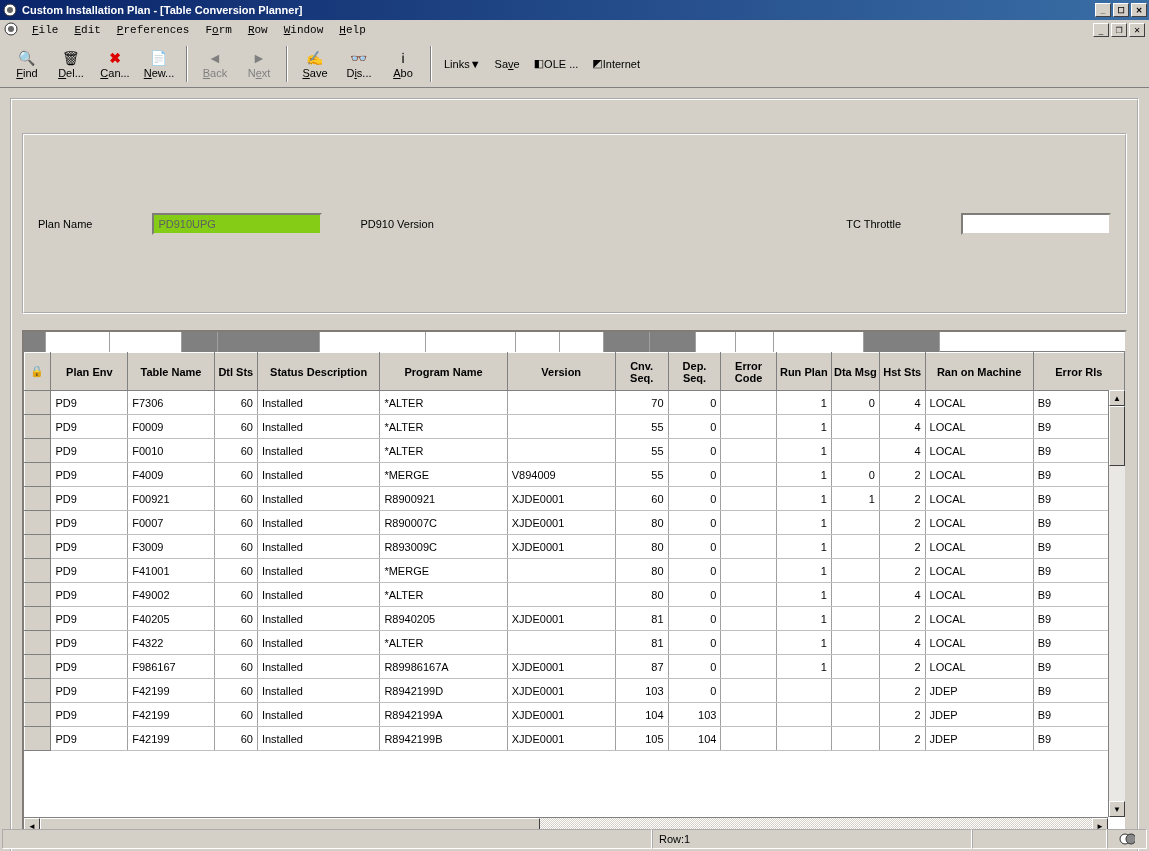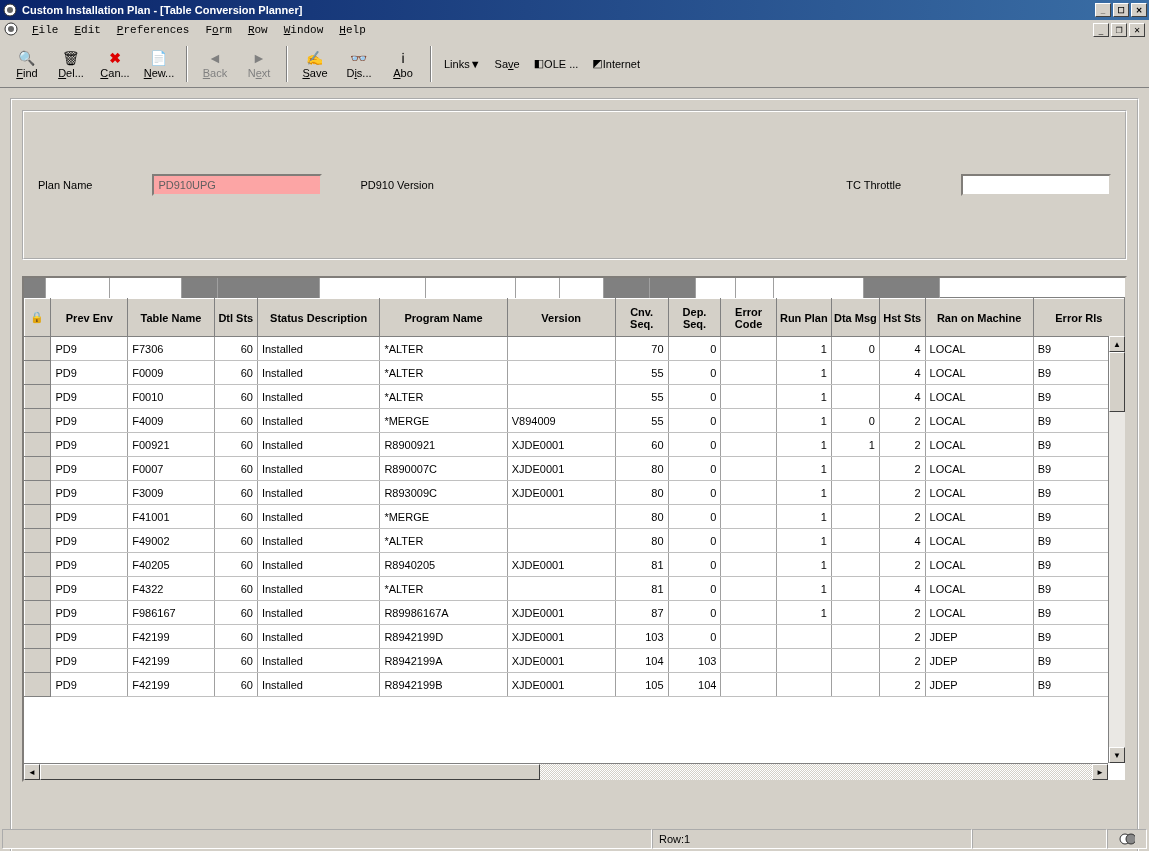--- a/index.html
+++ b/index.html
@@ -73,35 +73,36 @@
 .linkbar .link { cursor: pointer; display:flex; align-items:center; }
 .workarea {
   margin: 10px;
   border: 2px groove #fff;
   padding: 10px;
   height: 776px;
 }
 .form-panel {
   border: 2px groove #fff;
   padding: 14px 14px;
-  height: 150px;
+  height: 181px;
   display: flex;
   align-items: center;
   gap: 20px;
+  margin-top: 23px;
 }
 .form-panel label { margin-right: 40px; }
 .text-input {
   background: #fff;
   border: 2px inset #d4d0c8;
   height: 22px;
   padding: 2px 4px;
   font-family: inherit;
   font-size: 11px;
 }
-.text-input.readonly { background: #fca5a5; color: #606060; }
+.text-input.readonly { background: #84cc16; color: #606060; }
 .grid-wrap {
   margin-top: 16px;
   border: 2px inset #d4d0c8;
   background: #fff;
   height: 506px;
   position: relative;
 }
 .filter-row { display:flex; height:20px; border-bottom:1px solid #808080; }
 .filter-cell { height:20px; background:#fff; border-right:1px solid #a0a0a0; }
 .filter-cell.dark { background:#808080; }
@@ -300,21 +301,21 @@
           <col style="width: 46px;">
           <col style="width: 46px;">
           <col style="width: 40px;">
           <col style="width: 38px;">
           <col style="width: 90px;">
           <col style="width: 76px;">
         </colgroup>
         <thead>
           <tr>
             <th class="lock-col"><span>🔒</span></th>
-            <th>Prev Env</th>
+            <th>Plan Env</th>
             <th>Table Name</th>
             <th>Dtl Sts</th>
             <th>Status Description</th>
             <th>Program Name</th>
             <th>Version</th>
             <th>Cnv. Seq.</th>
             <th>Dep. Seq.</th>
             <th>Error Code</th>
             <th>Run Plan</th>
             <th>Dta Msg</th>

